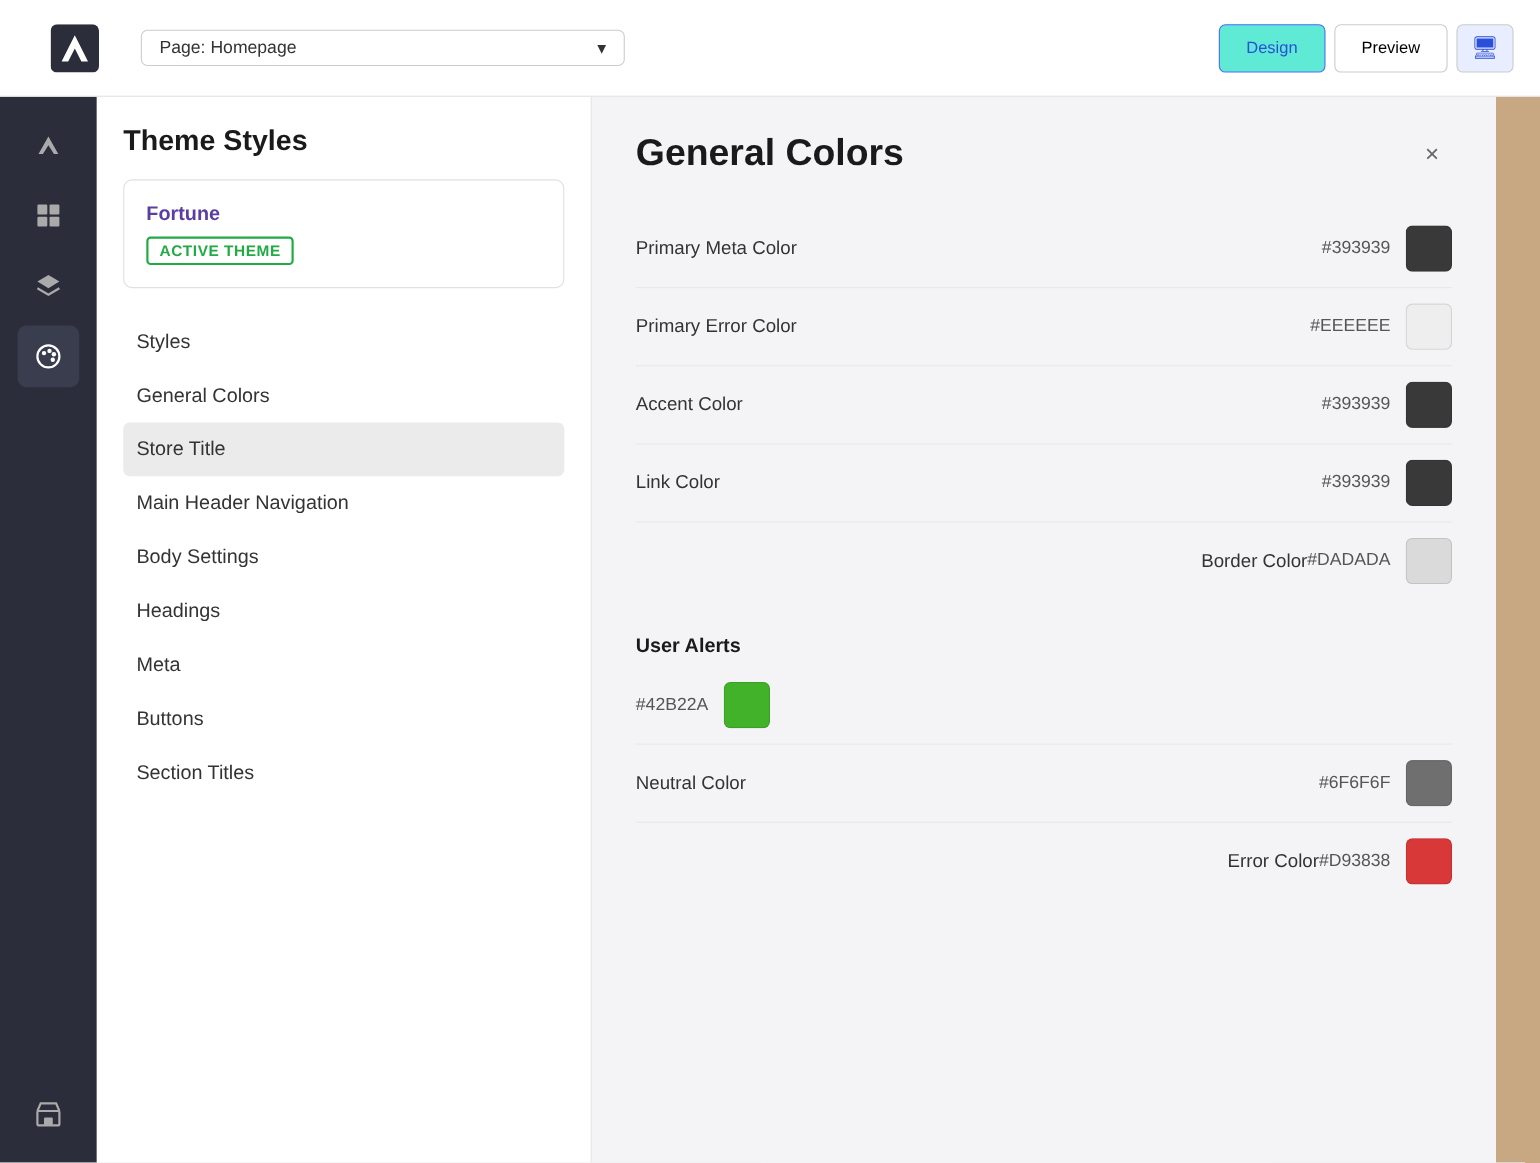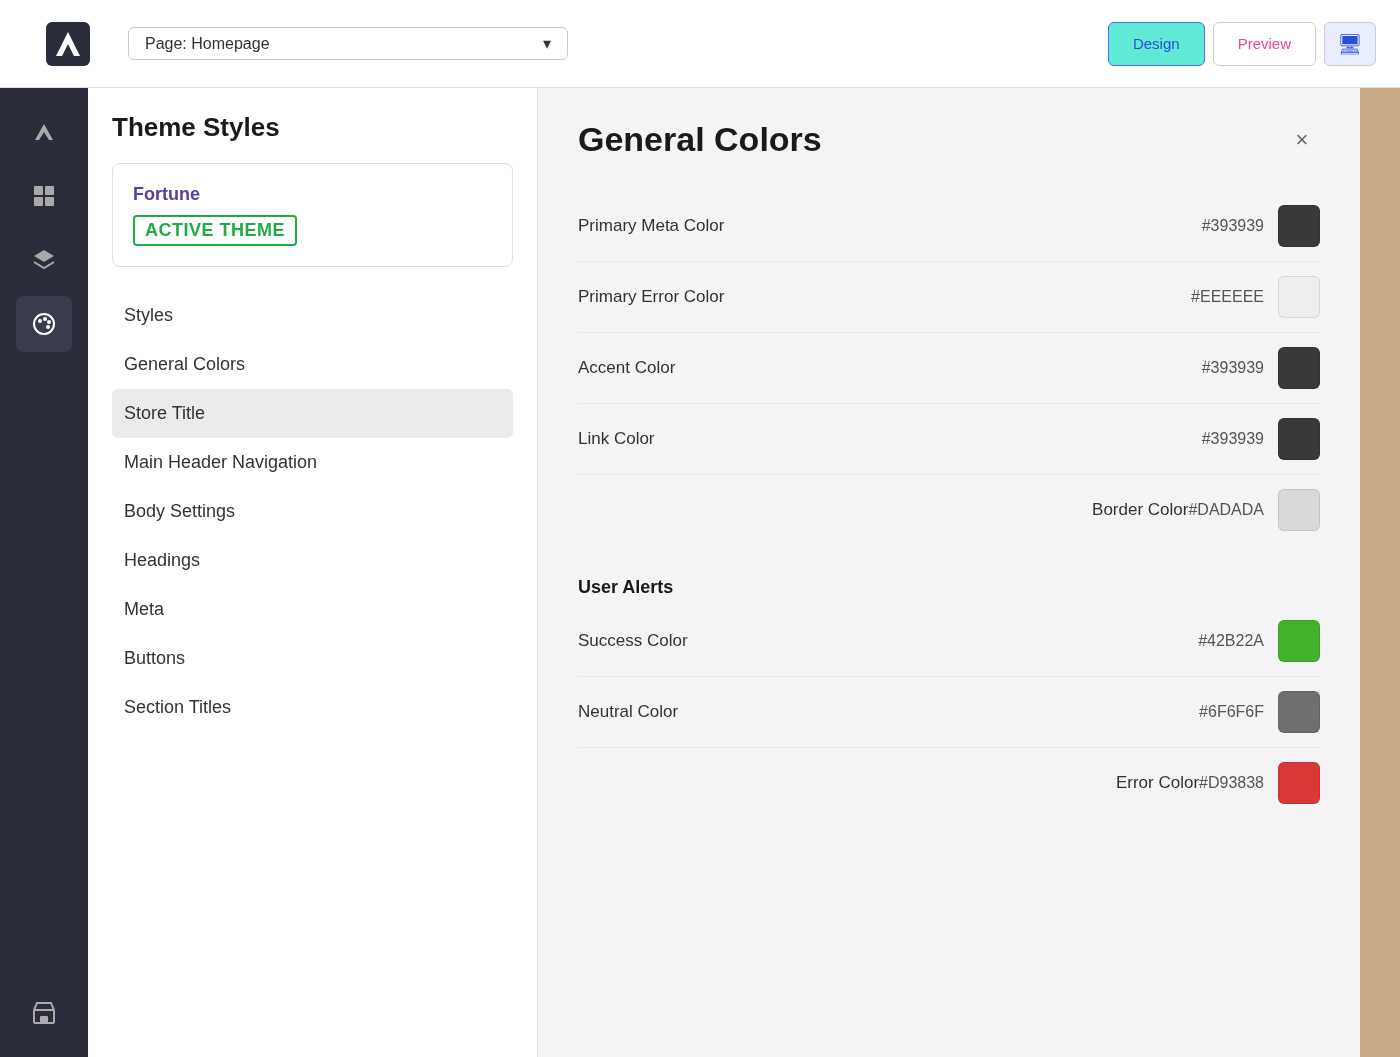--- a/index.html
+++ b/index.html
@@ -49,21 +49,21 @@
       gap: 8px;
     }
     .top-btn {
       height: 44px;
       padding: 0 24px;
       border-radius: 6px;
       font-size: 15px;
       cursor: pointer;
       border: 1px solid #ccc;
       background: #fff;
-      color: #ec4899;
+      color: #000000;
     }
     .top-btn.active {
       background: #5eead4;
       border-color: #4a6cf7;
       color: #2a4fd8;
       font-weight: 500;
     }
     .monitor-btn {
       width: 52px;
       height: 44px;
@@ -135,21 +135,21 @@
     .theme-name {
       font-size: 18px;
       font-weight: 600;
       color: #5a3ea1;
       margin-bottom: 10px;
     }
     .active-theme-badge {
       display: inline-block;
       border: 2px solid #22aa44;
       color: #22aa44;
-      font-size: 18px;
+      font-size: 14px;
       font-weight: 700;
       padding: 3px 10px;
       border-radius: 4px;
       letter-spacing: 0.5px;
     }
     .nav-list {
       list-style: none;
     }
     .nav-item {
       padding: 14px 12px;
@@ -351,21 +351,20 @@
         <div class="color-row">
       <span class="color-label">Border Color</span>
       <span class="color-hex">#DADADA</span>
       <div class="color-swatch" style="background:#DADADA"></div>
     </div>
       </div>
 
     <div class="section-heading">User Alerts</div>
     <div id="alert-colors-list">
         <div class="color-row">
-      <span class="color-label">Success Color</span>
       <span class="color-hex">#42B22A</span>
       <div class="color-swatch" style="background:#42B22A"></div>
     </div>
         <div class="color-row">
       <span class="color-label">Neutral Color</span>
       <span class="color-hex">#6F6F6F</span>
       <div class="color-swatch" style="background:#6F6F6F"></div>
     </div>
         <div class="color-row">
       <span class="color-label">Error Color</span>

